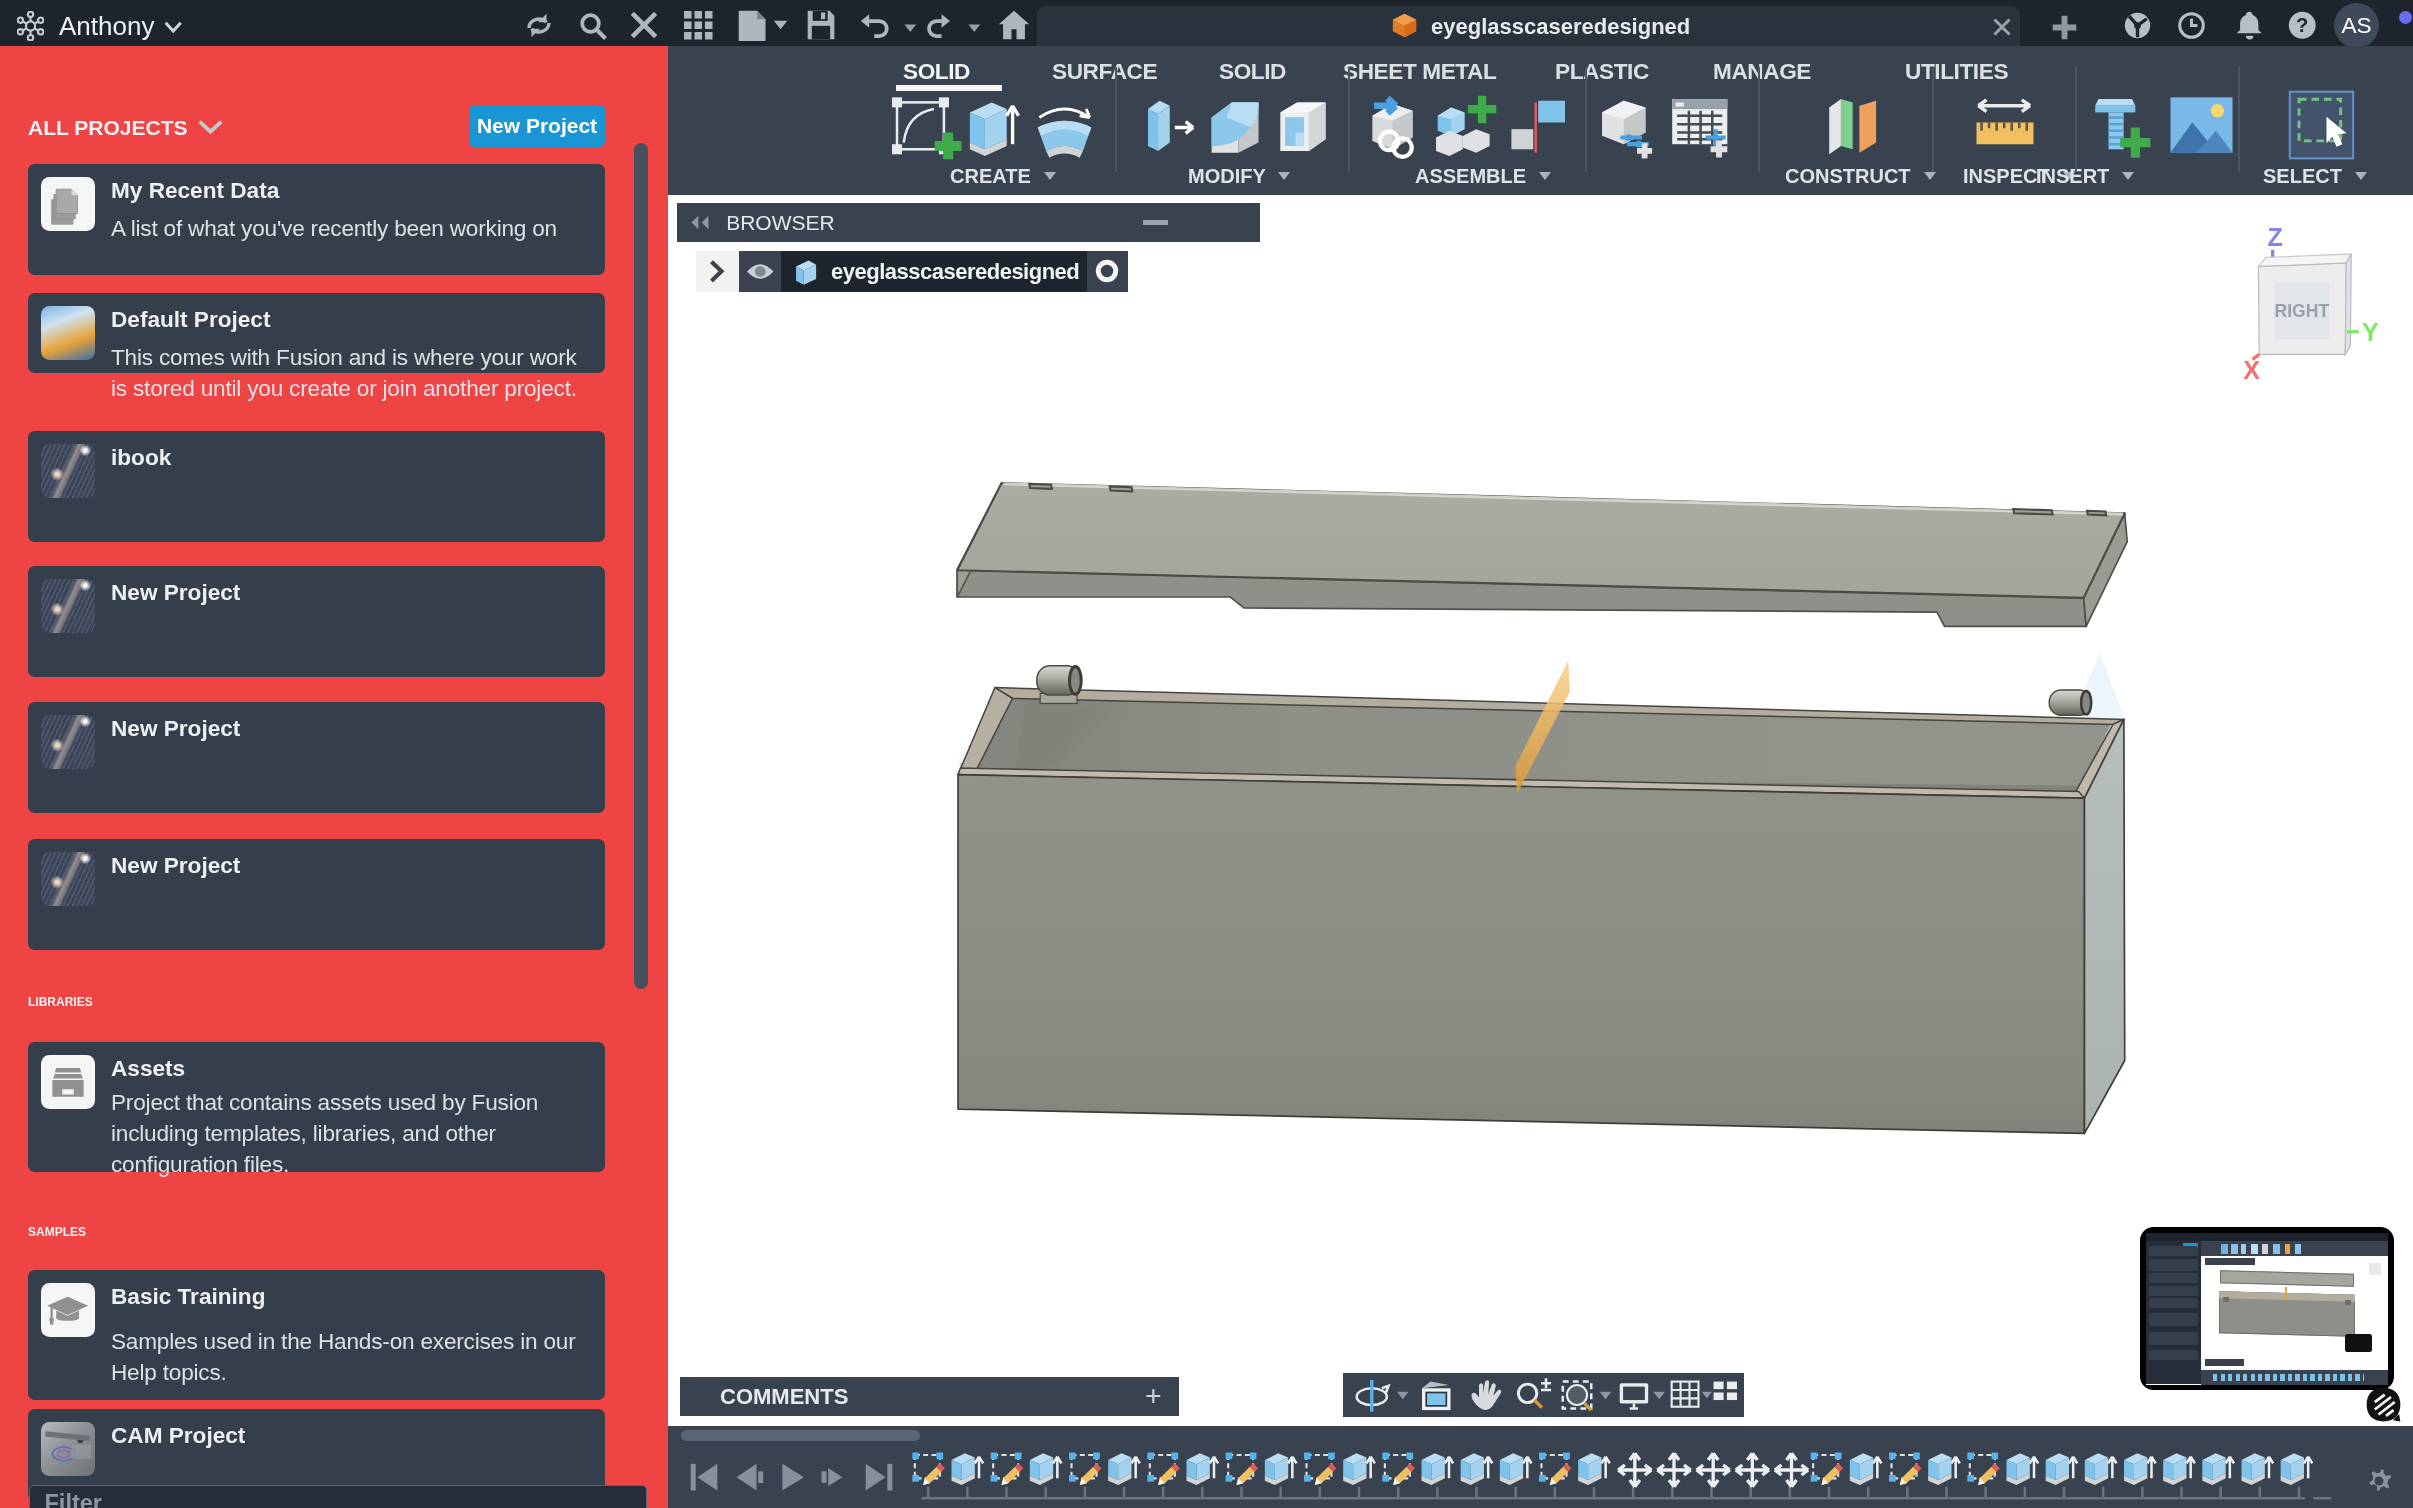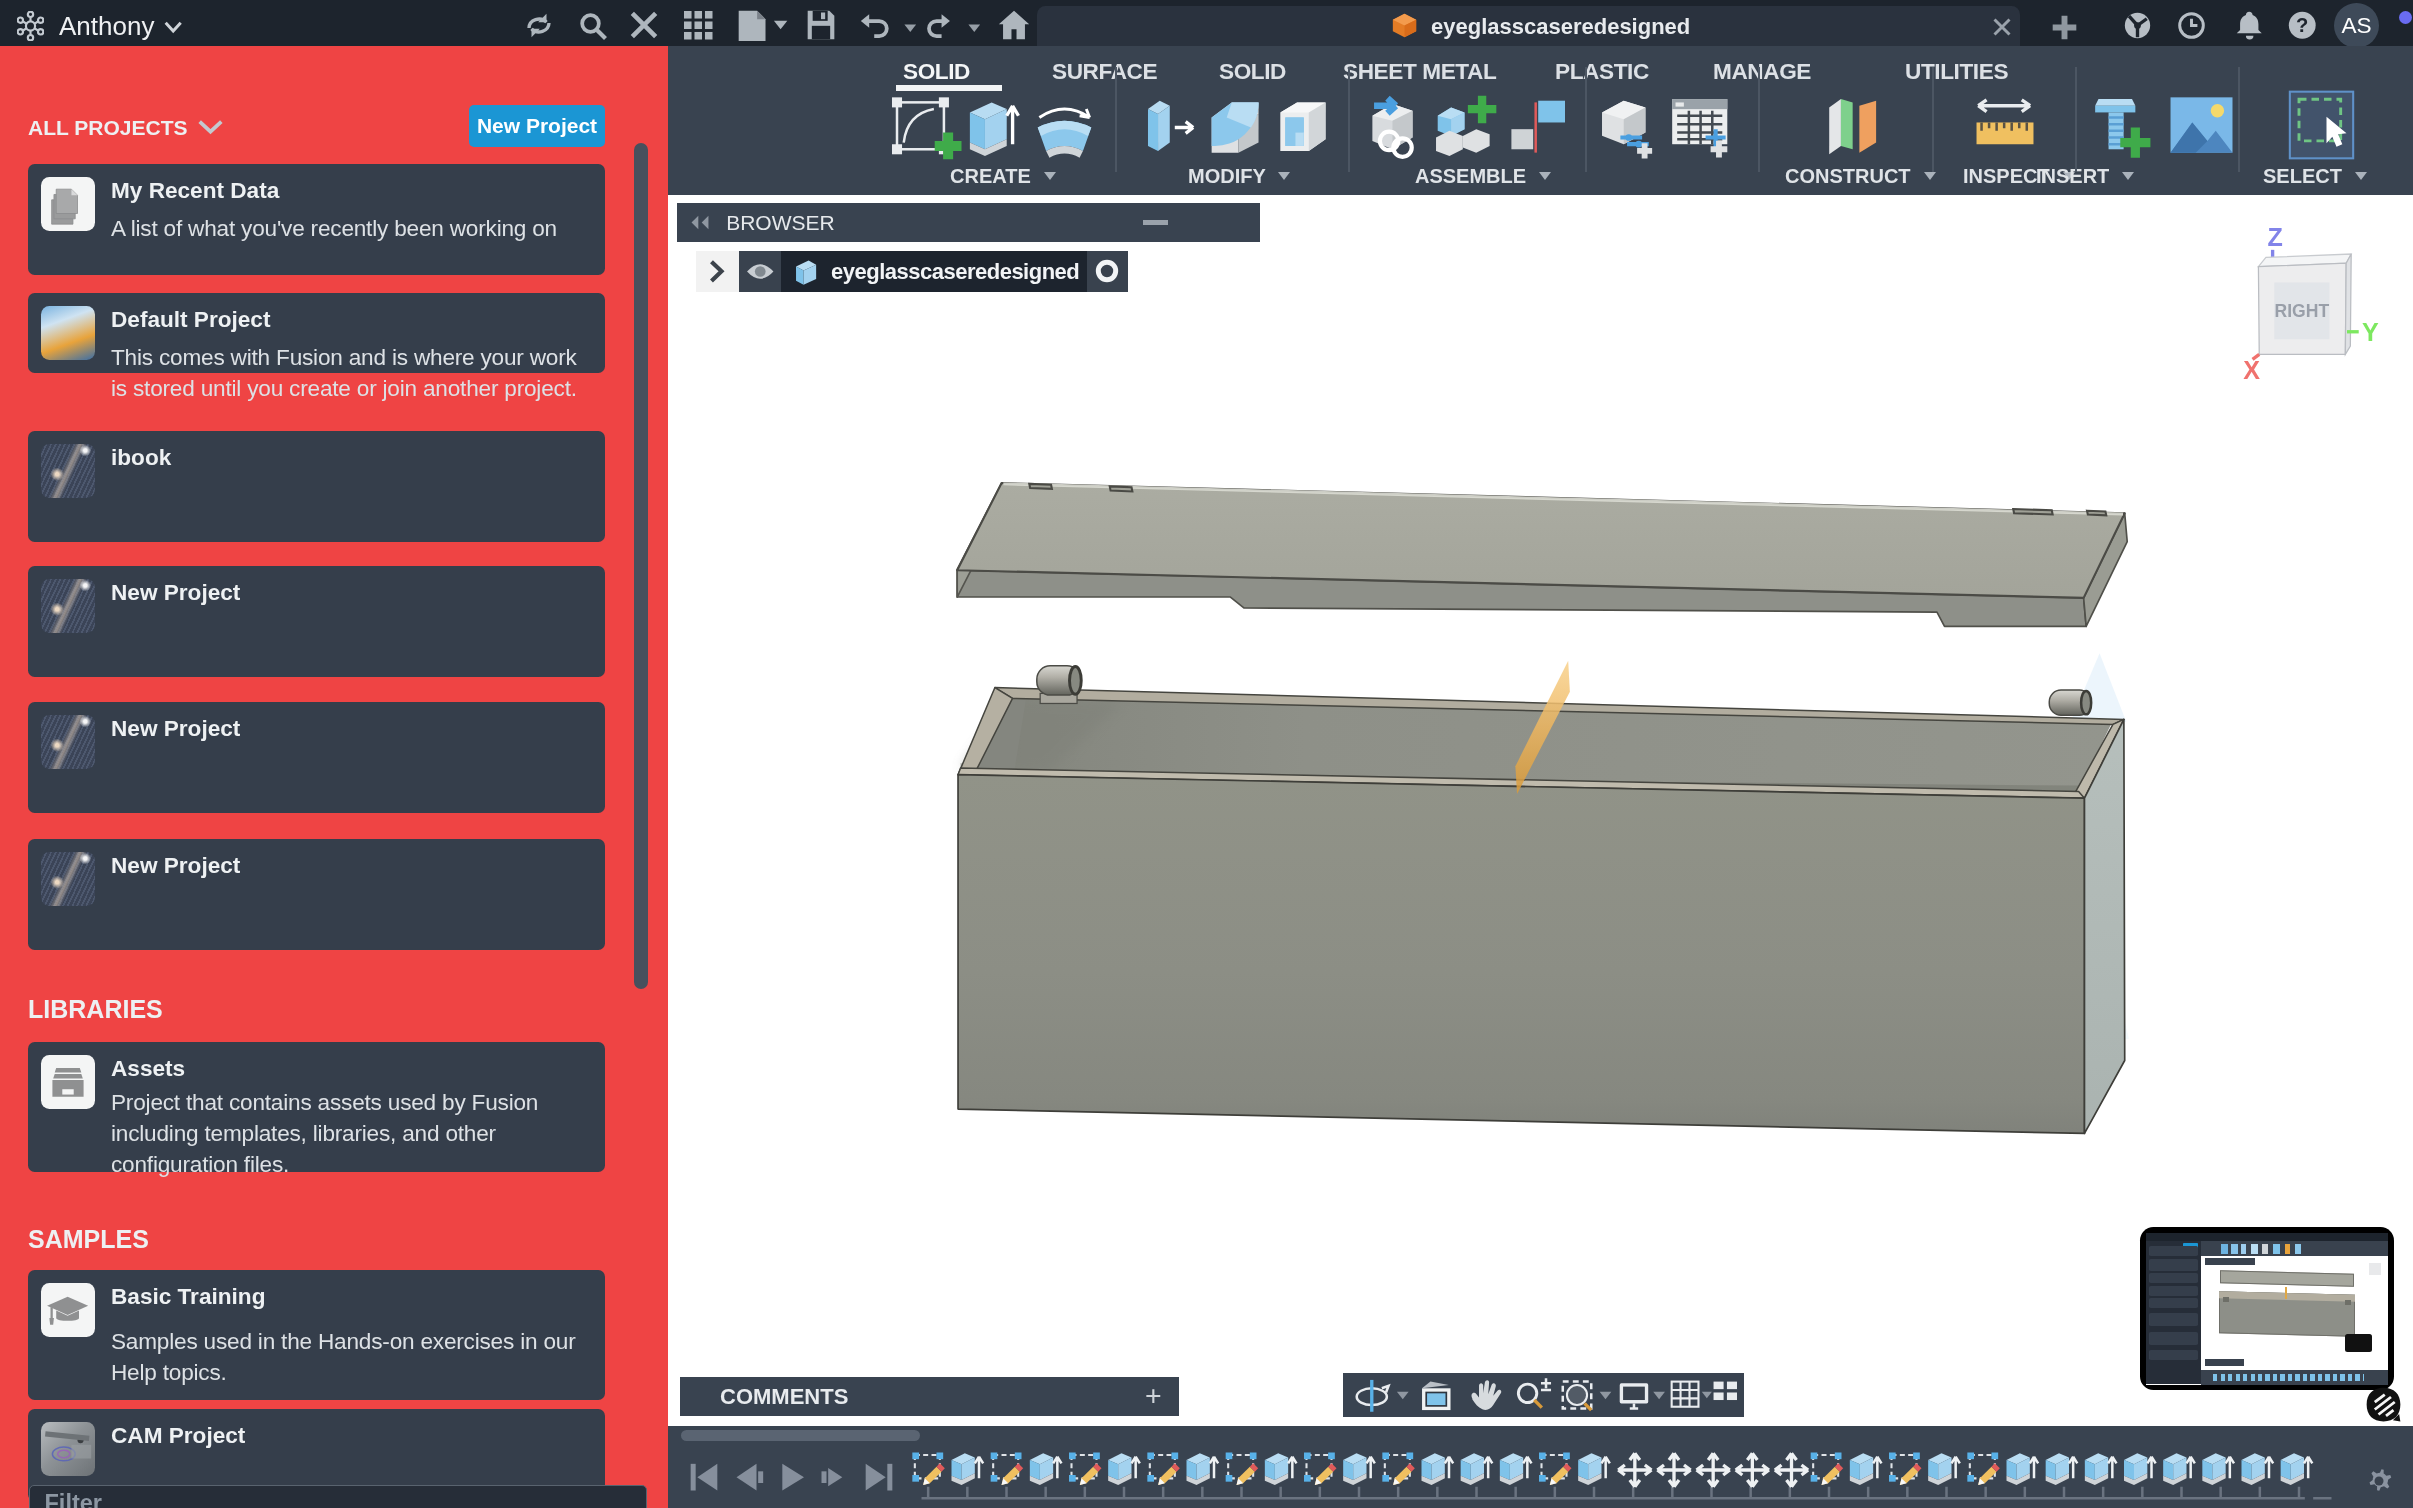--- a/index.html
+++ b/index.html
@@ -12,21 +12,21 @@
   #doctab { left:1037px; top:5.9px; width:983px; height:40px; background:#2a323e; border-radius:8.4px 8.4px 0 0; }
   .tabtitle { color:#e8ebee; font-weight:bold; font-size:22px; }
 
   
   #datapanel { left:0; top:46px; width:668px; height:1462px; background:#ef4444; }
   #dp-scroll { left:634px; top:97px; width:14.2px; height:846px; background:#47505d; border-radius:7.5px; }
   .card { position:absolute; left:28px; width:577px; background:#353e4b; border-radius:6.7px; }
   .cardicon { position:absolute; left:13.4px; top:13.4px; width:54px; height:54px; border-radius:8.4px; overflow:hidden; }
   .cardtitle { position:absolute; left:83px; top:14.2px; color:#eef1f3; font-weight:bold; font-size:22.6px; }
   .carddesc { position:absolute; left:83px; color:#dde1e5; font-size:22.6px; line-height:31px; width:486px; letter-spacing:-0.2px; }
-  .sechead { position:absolute; left:28px; color:#edf0f2; font-weight:bold; font-size:25px; }
+  .sechead { position:absolute; left:28px; color:#edf0f2; font-weight:bold; font-size:12px; }
   .thumbdark { background:
       radial-gradient(circle at 82% 12%, rgba(255,255,255,0.95) 0 1.7px, rgba(255,255,255,0) 5.9px),
       radial-gradient(circle at 30% 56%, rgba(255,232,205,0.9) 0 1.7px, rgba(255,240,220,0) 6.7px),
       linear-gradient(115deg, rgba(255,255,255,0) 42%, rgba(235,212,188,0.5) 50%, rgba(255,255,255,0) 58%),
       repeating-linear-gradient(115deg, #4d586e 0 1.7px, #3b4457 1.7px 4.2px);
   }
 
   
   #ribbon { left:668px; top:46px; width:1746px; height:149px; background:#394350; }
   .rtab { position:absolute; top:12.6px; color:#dce0e5; font-weight:bold; font-size:22.6px; letter-spacing:-0.4px; }

